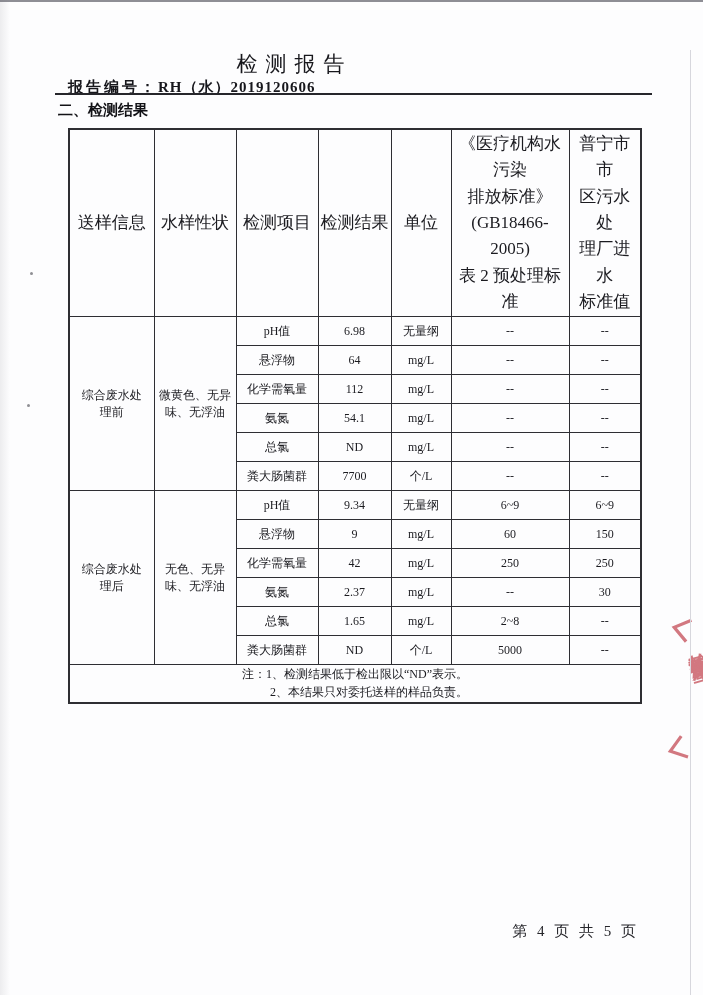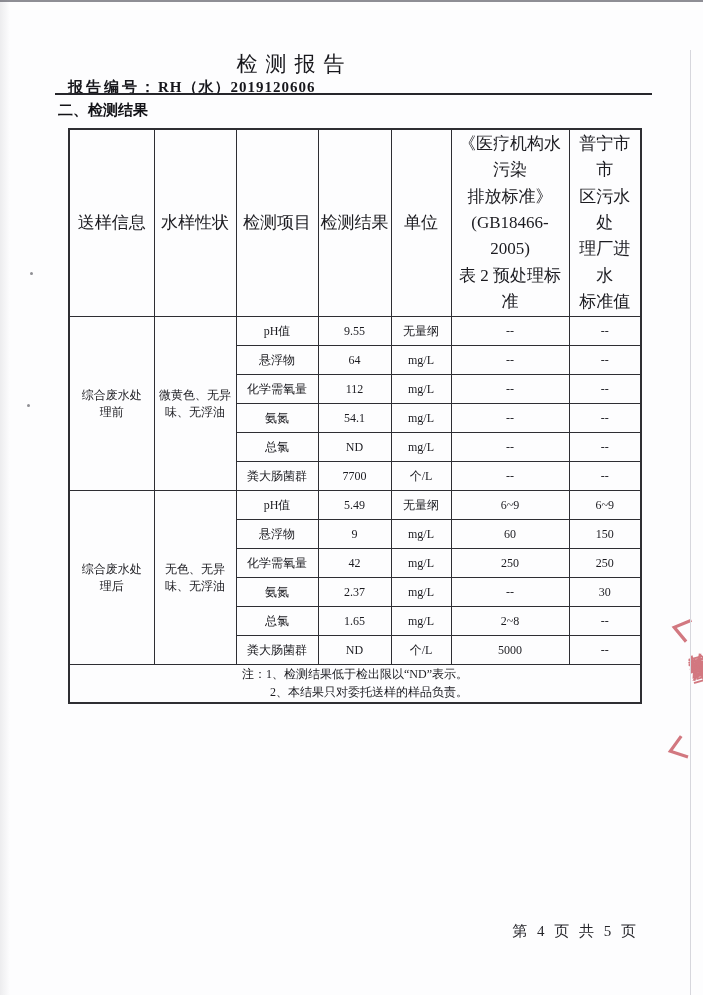--- a/index.html
+++ b/index.html
@@ -109,21 +109,21 @@
 标准值</th>
     </tr>
   </thead>
   <tbody>
     <tr>
       <td class="pre" rowspan="6">综合废水处
 理前</td>
       <td class="pre" rowspan="6">微黄色、无异
 味、无浮油</td>
       <td>pH值</td>
-      <td>9.55</td>
+      <td>6.98</td>
       <td>无量纲</td>
       <td>--</td>
       <td>--</td>
     </tr>
     <tr>
       <td>悬浮物</td>
       <td>64</td>
       <td>mg/L</td>
       <td>--</td>
       <td>--</td>
@@ -156,21 +156,21 @@
       <td>--</td>
       <td>--</td>
     </tr>
 
     <tr>
       <td class="pre" rowspan="6">综合废水处
 理后</td>
       <td class="pre" rowspan="6">无色、无异
 味、无浮油</td>
       <td>pH值</td>
-      <td>5.49</td>
+      <td>9.34</td>
       <td>无量纲</td>
       <td>6~9</td>
       <td>6~9</td>
     </tr>
     <tr>
       <td>悬浮物</td>
       <td>9</td>
       <td>mg/L</td>
       <td>60</td>
       <td>150</td>

